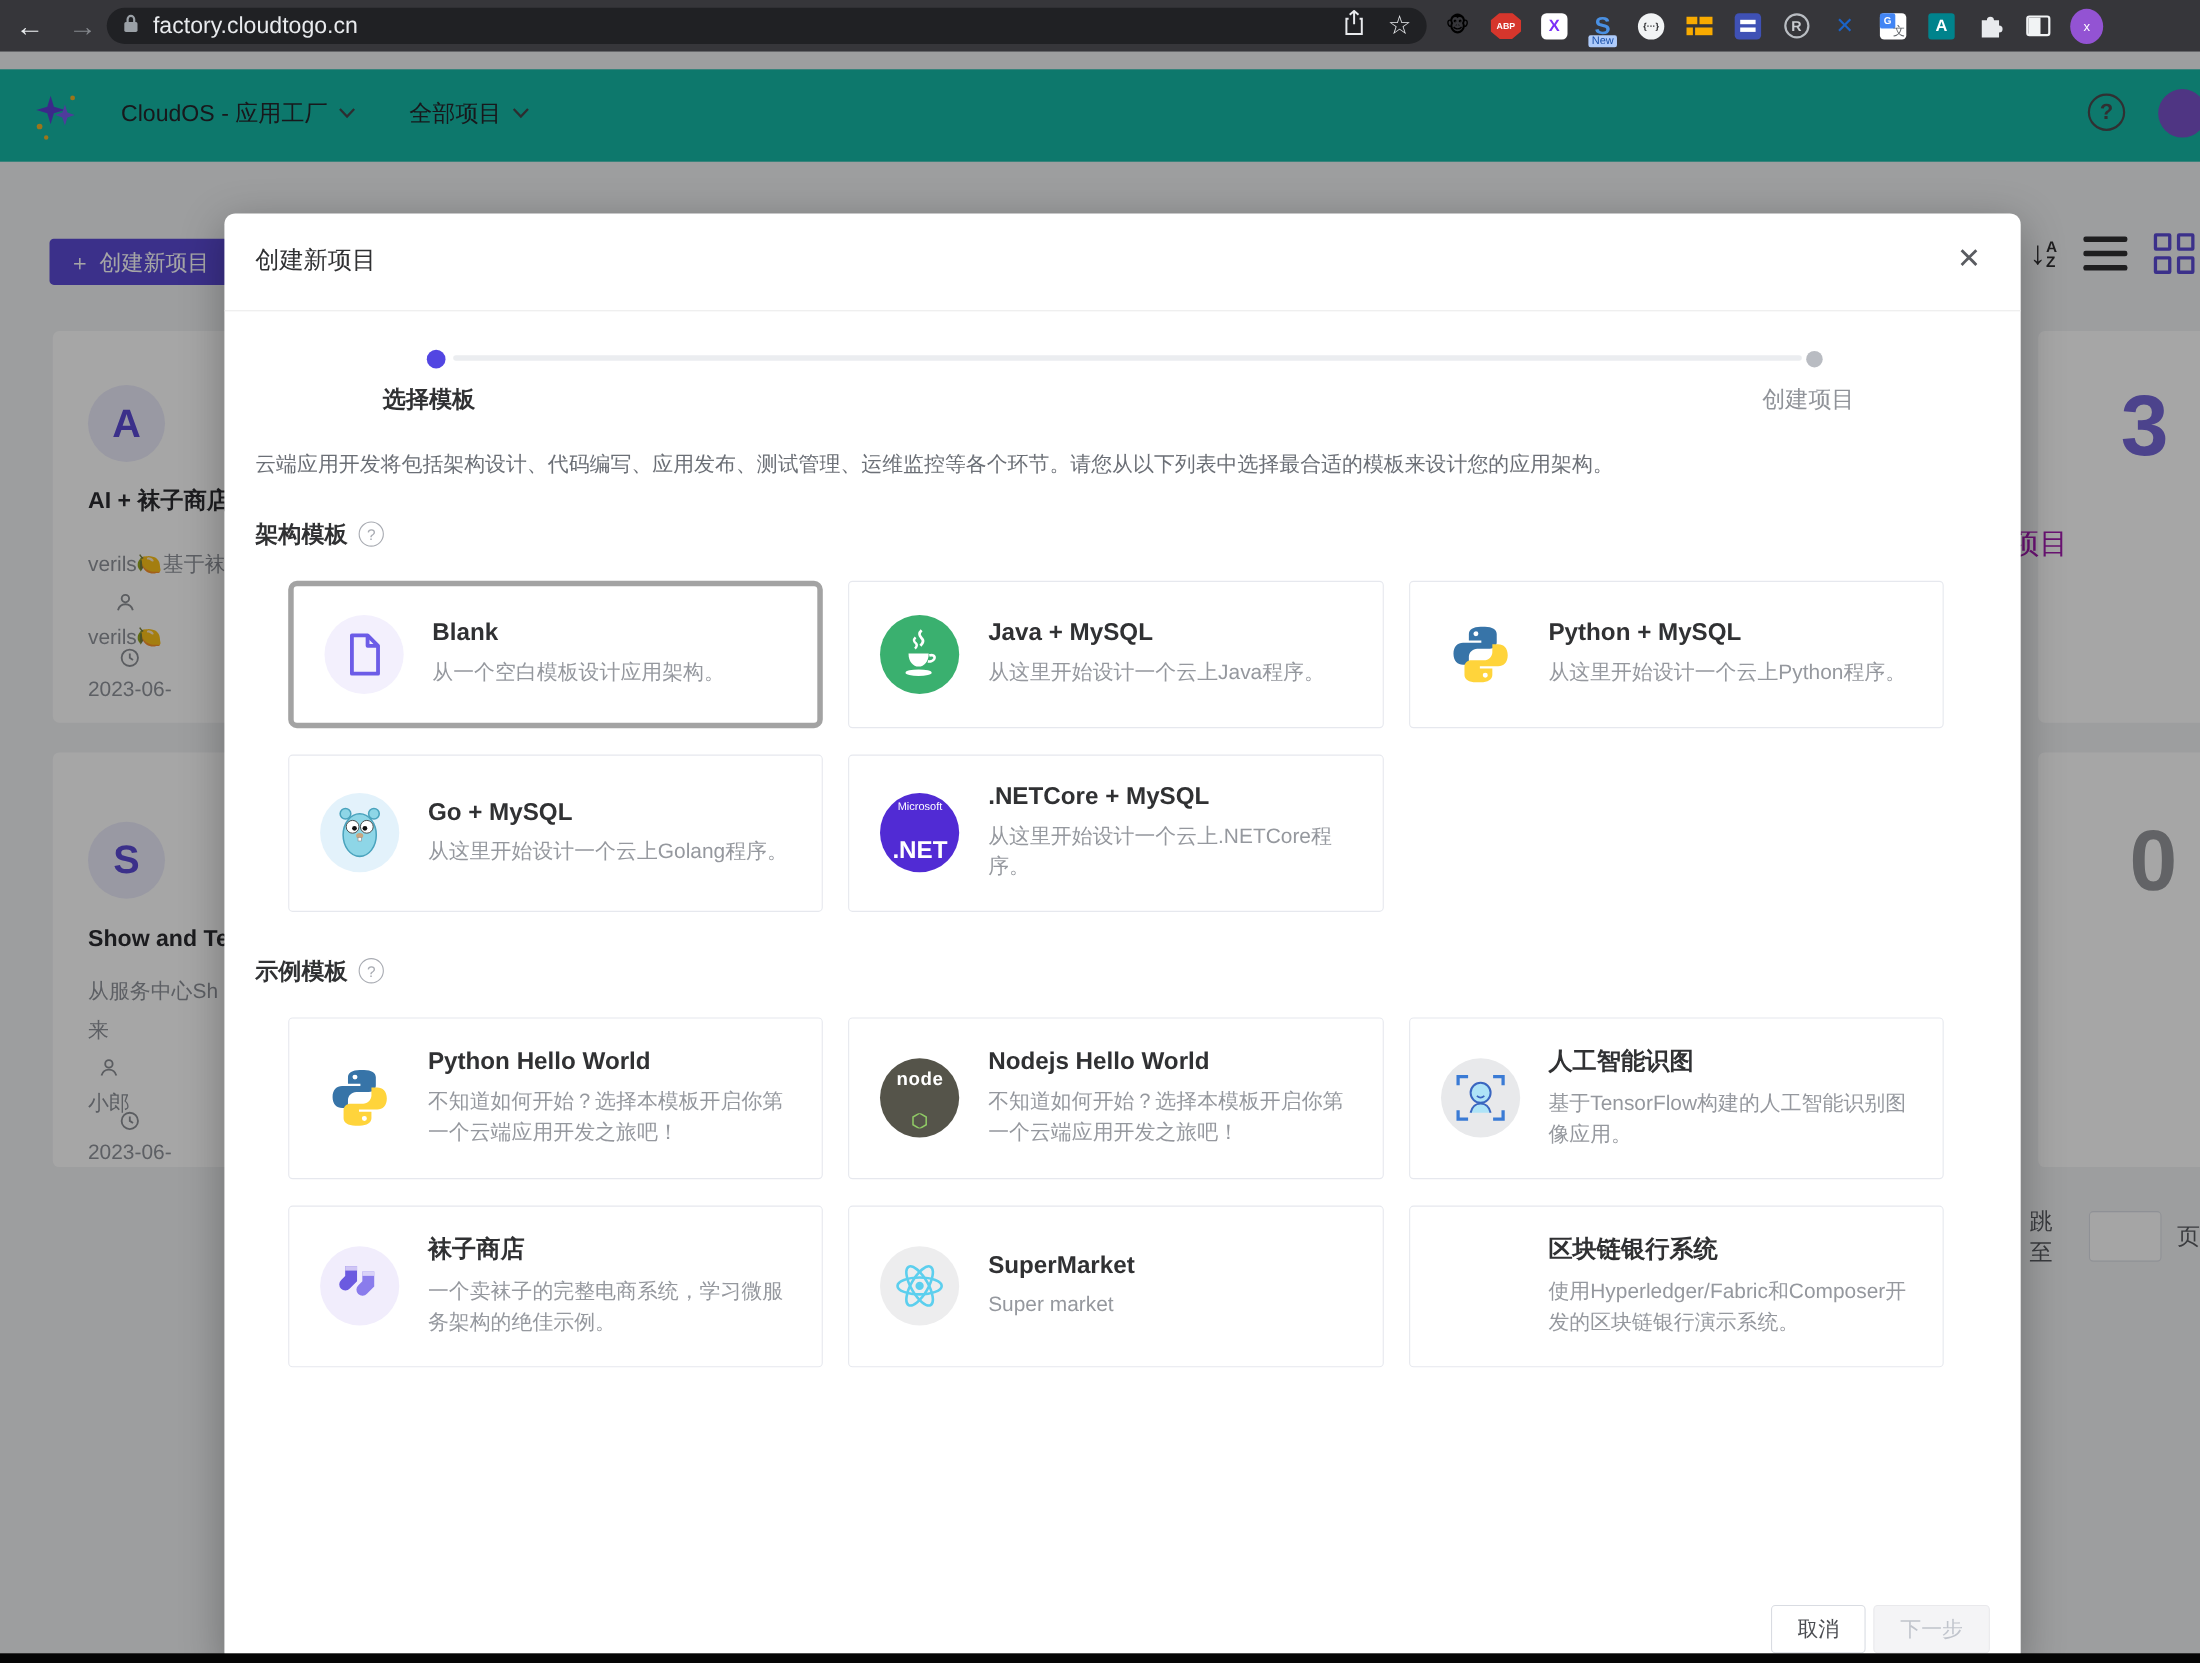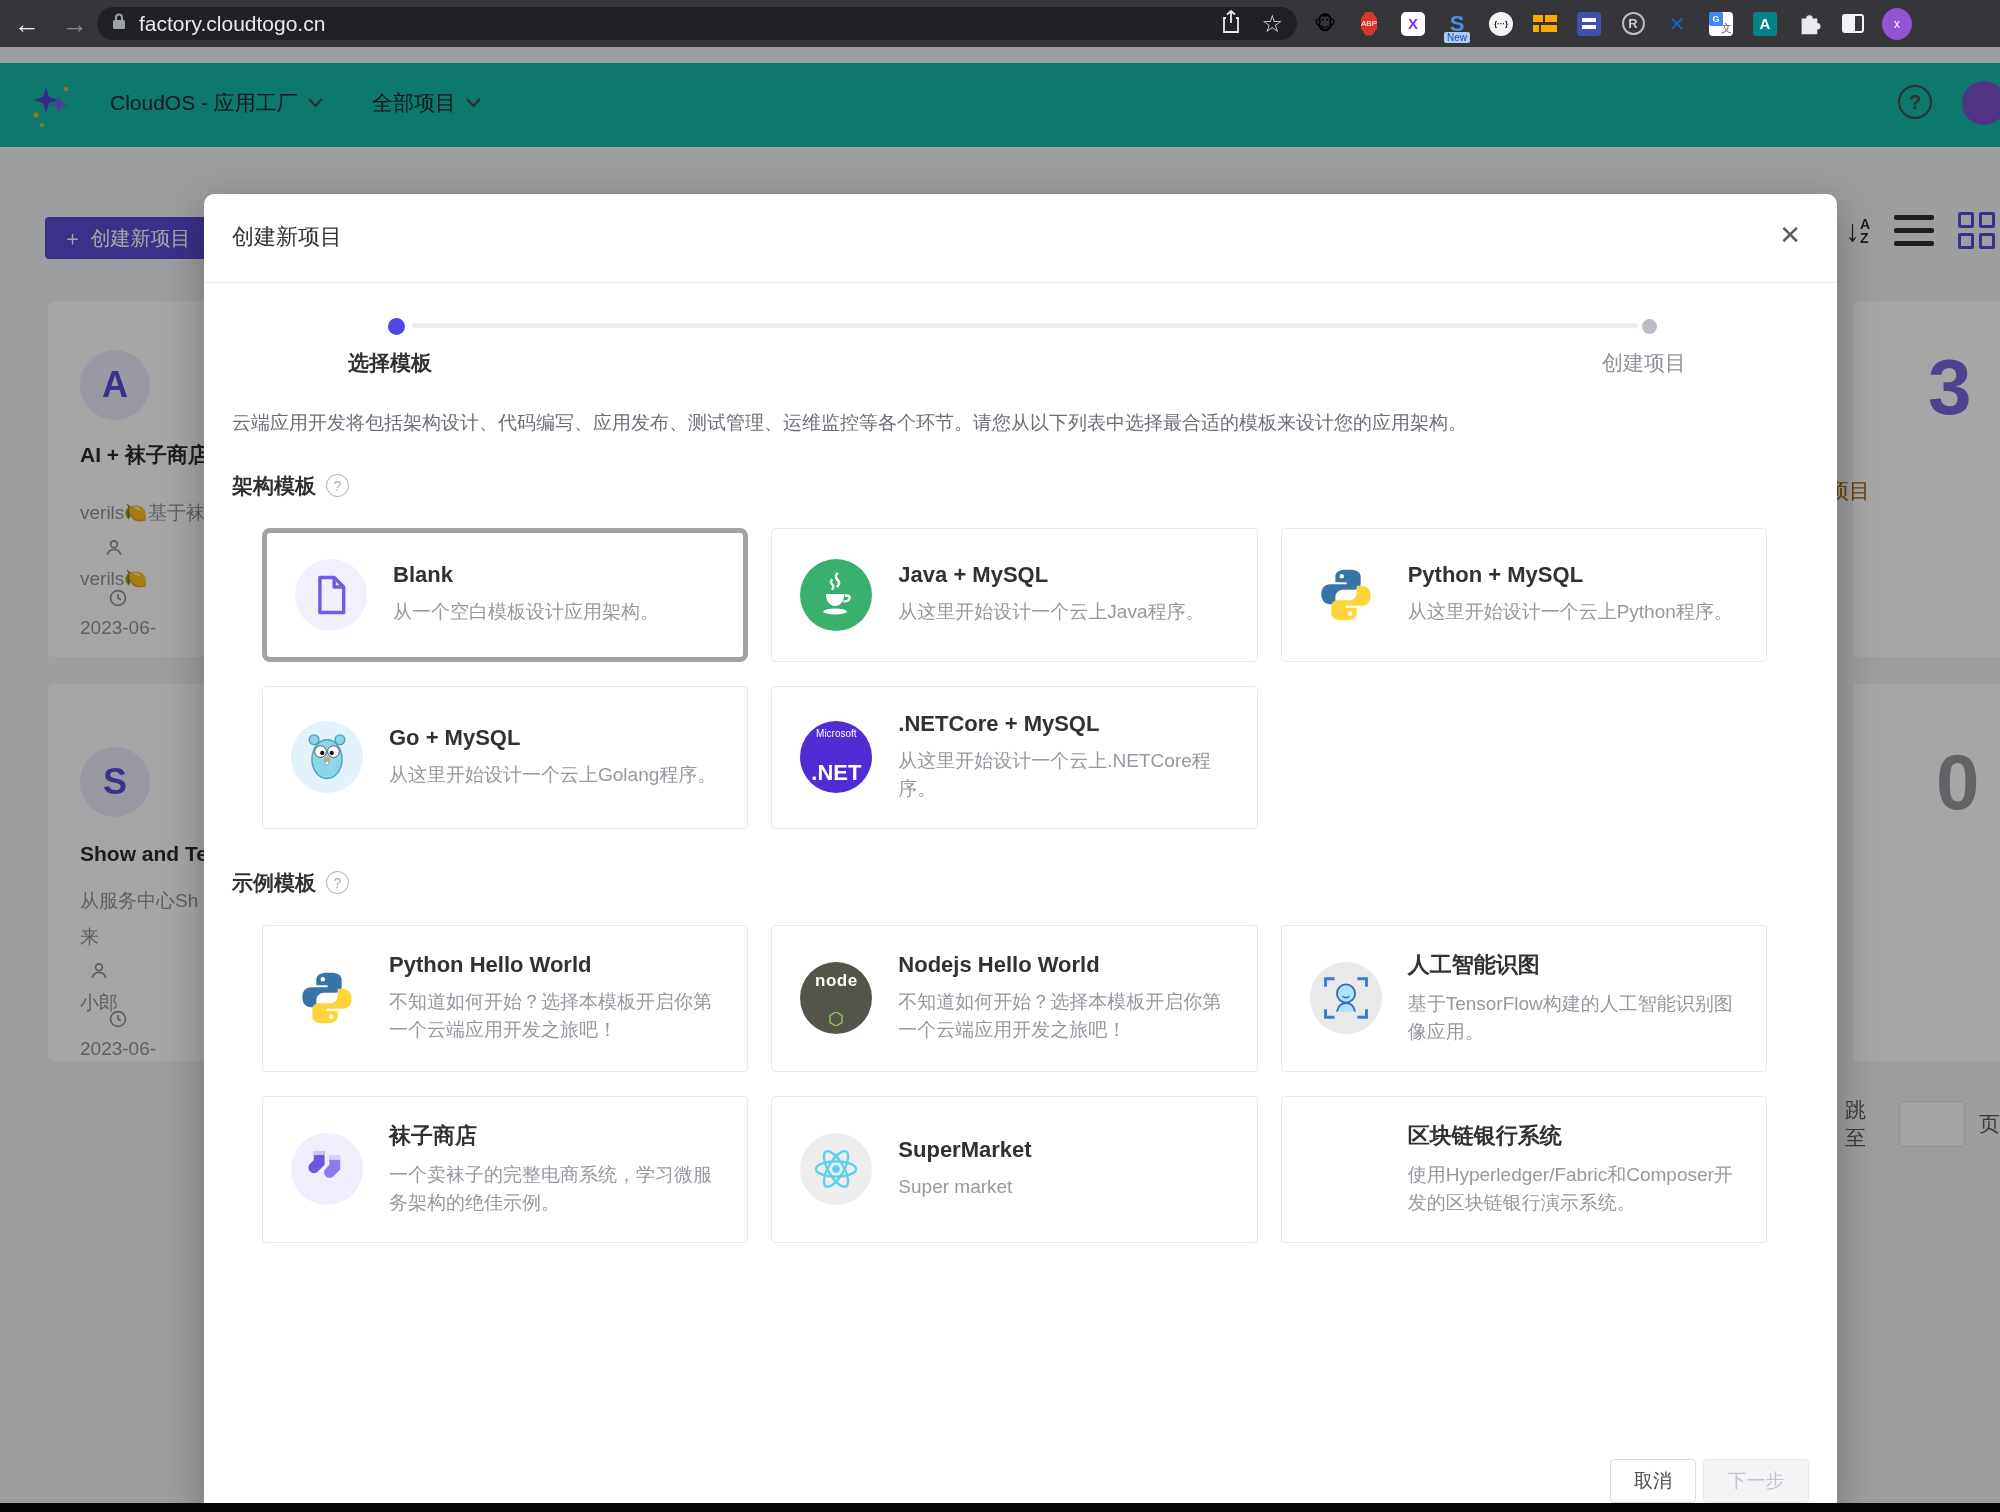--- a/index.html
+++ b/index.html
@@ -9,21 +9,21 @@
   
   .chrome { position:absolute; top:0; left:0; width:100%; height:47px; background:#36363a; z-index:40; }
   .nav-icons { position:absolute; left:14px; top:0; height:47px; display:flex; align-items:center; gap:22px; }
   .nav-btn { color:#eceff1; font-size:26px; line-height:1; cursor:pointer; }
   .nav-btn.fwd { color:#85888d; }
   .url-pill { position:absolute; left:97px; top:7px; width:1200px; height:33px; border-radius:17px; background:#202124; display:flex; align-items:center; padding:0 14px; }
   .url-text { color:#e8eaed; font-size:21px; font-weight:500; margin-left:12px; flex:1; }
   .pill-right { display:flex; align-items:center; gap:20px; }
   .ext-row { position:absolute; left:1310px; top:0; height:47px; display:flex; align-items:center; gap:14px; }
   .ext { width:30px; height:30px; display:flex; align-items:center; justify-content:center; position:relative; cursor:pointer; flex:none; }
-  .ext-abp { width:16px; height:24px; background:#d6362c; clip-path:polygon(30% 0,70% 0,100% 30%,100% 70%,70% 100%,30% 100%,0 70%,0 30%); color:#fff; font-size:8px; font-weight:normal; display:flex; align-items:center; justify-content:center; }
+  .ext-abp { width:28px; height:24px; background:#d6362c; clip-path:polygon(30% 0,70% 0,100% 30%,100% 70%,70% 100%,30% 100%,0 70%,0 30%); color:#fff; font-size:8px; font-weight:bold; display:flex; align-items:center; justify-content:center; }
   .ext-x { width:24px; height:24px; background:#fff; border-radius:5px; color:#7b2ff7; font-weight:bold; font-size:15px; display:flex; align-items:center; justify-content:center; }
   .ext-s { color:#4a90e2; font-weight:bold; font-size:22px; }
   .ext-new { position:absolute; bottom:-4px; left:50%; transform:translateX(-50%); background:#aecbfa; color:#174ea6; font-size:10px; padding:0 3px; border-radius:2px; }
   .ext-braces { width:24px; height:24px; border-radius:50%; background:#f1f3f4; color:#202124; font-size:8px; font-weight:bold; display:flex; align-items:center; justify-content:center; }
   .ext-listbg { width:24px; height:24px; background:#3f51b5; border-radius:4px; display:flex; flex-direction:column; gap:3px; align-items:center; justify-content:center; }
   .ext-listbg i { display:block; width:14px; height:4px; background:#fff; }
   .ext-r { width:23px; height:23px; border:2px solid #b9bdc2; border-radius:50%; color:#caccd0; font-weight:bold; font-size:13px; display:flex; align-items:center; justify-content:center; }
   .ext-bluex { color:#1a63c9; font-size:20px; font-weight:bold; }
   .ext-translate { width:24px; height:24px; background:#fff; border-radius:4px; position:relative; }
   .ext-translate .g { position:absolute; left:0; top:0; width:14px; height:14px; background:#4285f4; color:#fff; font-size:9px; font-weight:bold; display:flex; align-items:center; justify-content:center; border-radius:2px; }
@@ -51,21 +51,21 @@
   .burger i { width:40px; height:5px; background:#2f2f31; border-radius:2px; }
   .grid-ic { display:grid; grid-template-columns:16px 16px; gap:5px; cursor:pointer; }
   .grid-ic i { width:16px; height:16px; border:3.5px solid #5b4bd5; border-radius:2px; }
 
   .bg-card { position:absolute; background:#fff; border-radius:6px; }
   .bg-card .pav { position:absolute; left:32px; width:70px; height:70px; border-radius:50%; background:#ececfb; color:#5b4bd5; font-size:36px; font-weight:bold; display:flex; align-items:center; justify-content:center; }
   .bg-card .ptitle { position:absolute; left:32px; font-size:21px; font-weight:bold; color:#2b2c30; white-space:nowrap; }
   .bg-card .psub { position:absolute; left:32px; font-size:19px; color:#8f939a; white-space:nowrap; }
   .bg-card .prow { position:absolute; left:32px; font-size:19px; color:#8f939a; display:flex; align-items:center; gap:10px; white-space:nowrap;flex-direction:column; }
   .stat-num { position:absolute; font-size:78px; font-weight:bold; }
-  .stat-label { position:absolute; font-size:21px; color:#a16207; }
+  .stat-label { position:absolute; font-size:26px; color:#a21caf; }
   .pager { position:absolute; left:1845px; top:1049px; display:flex; align-items:center; gap:14px; font-size:21px; color:#5a5c61; }
   .pager input { width:66px; height:46px; border:1px solid #dcdfe6; border-radius:4px; background:#fdfdfd; font-size:20px; text-align:center; }
 
   .overlay { position:absolute; left:0; top:47px; width:2000px; height:1465px; background:rgba(0,0,0,0.35); z-index:10; }
 
   
   .modal { position:absolute; left:204px; top:194px; width:1633px; height:1318px; background:#fff; border-radius:10px; box-shadow:0 10px 40px rgba(0,0,0,.3); z-index:20; overflow:hidden; }
   .modal-header { position:relative; height:89px; border-bottom:1px solid #ececec; }
   .modal-title { position:absolute; left:28px; top:28px; font-size:22px; color:#303133; font-weight:500; }
   .modal-close { position:absolute; right:36px; top:26px; font-size:26px; color:#5a5c61; cursor:pointer; }

